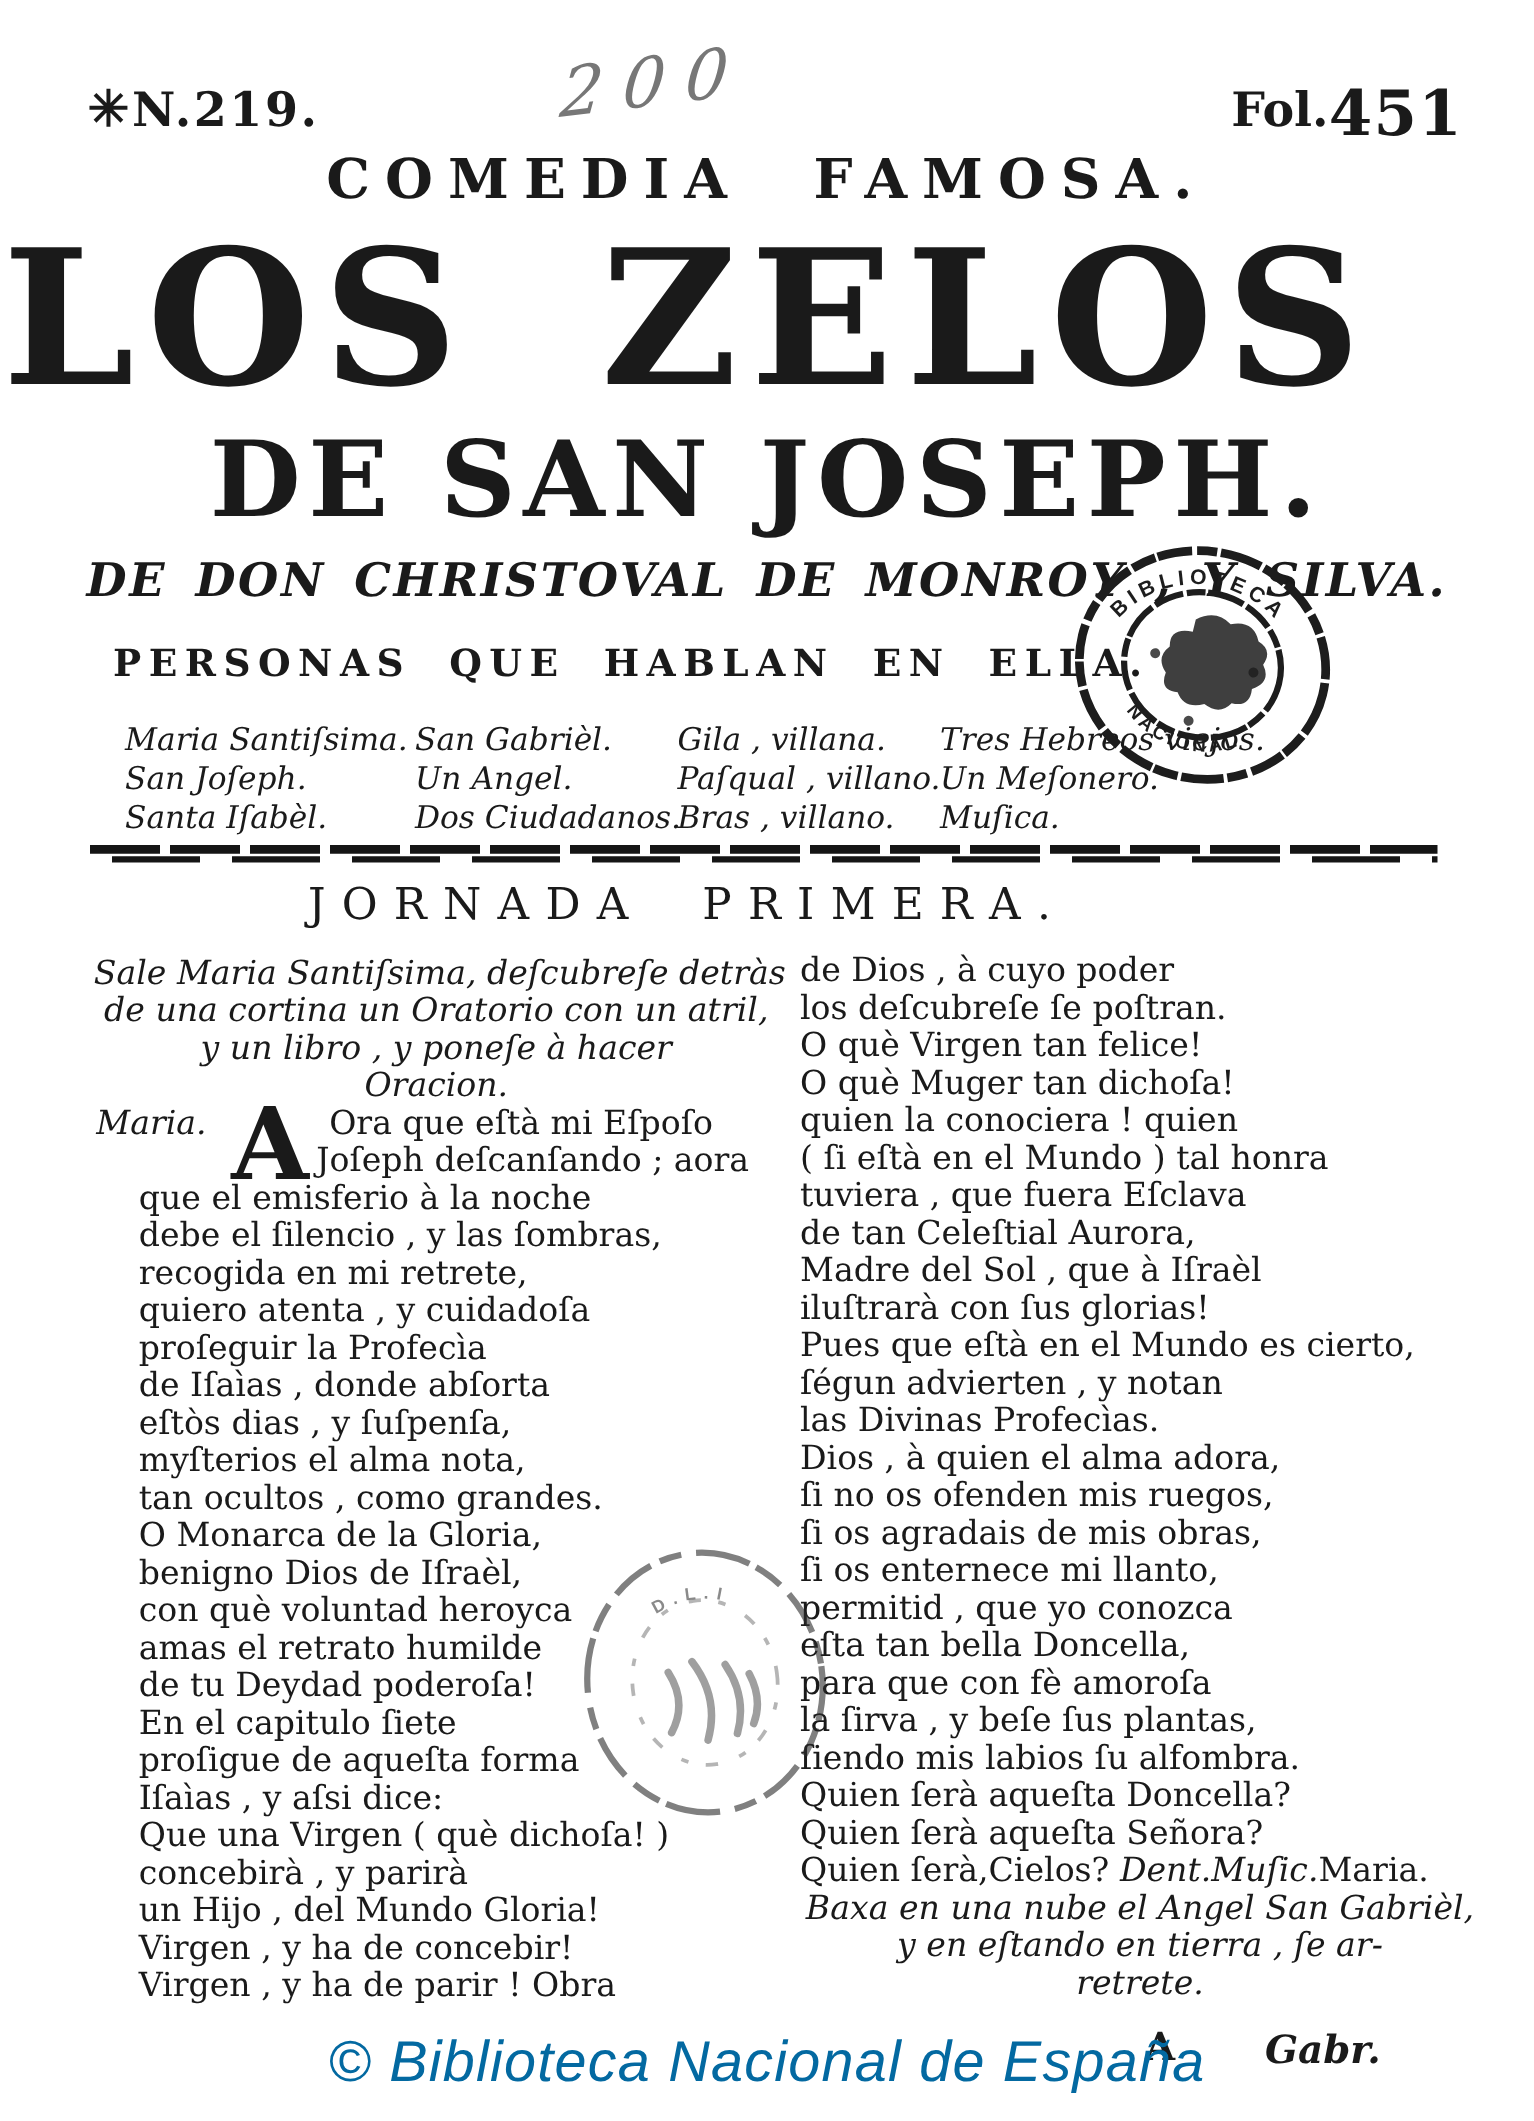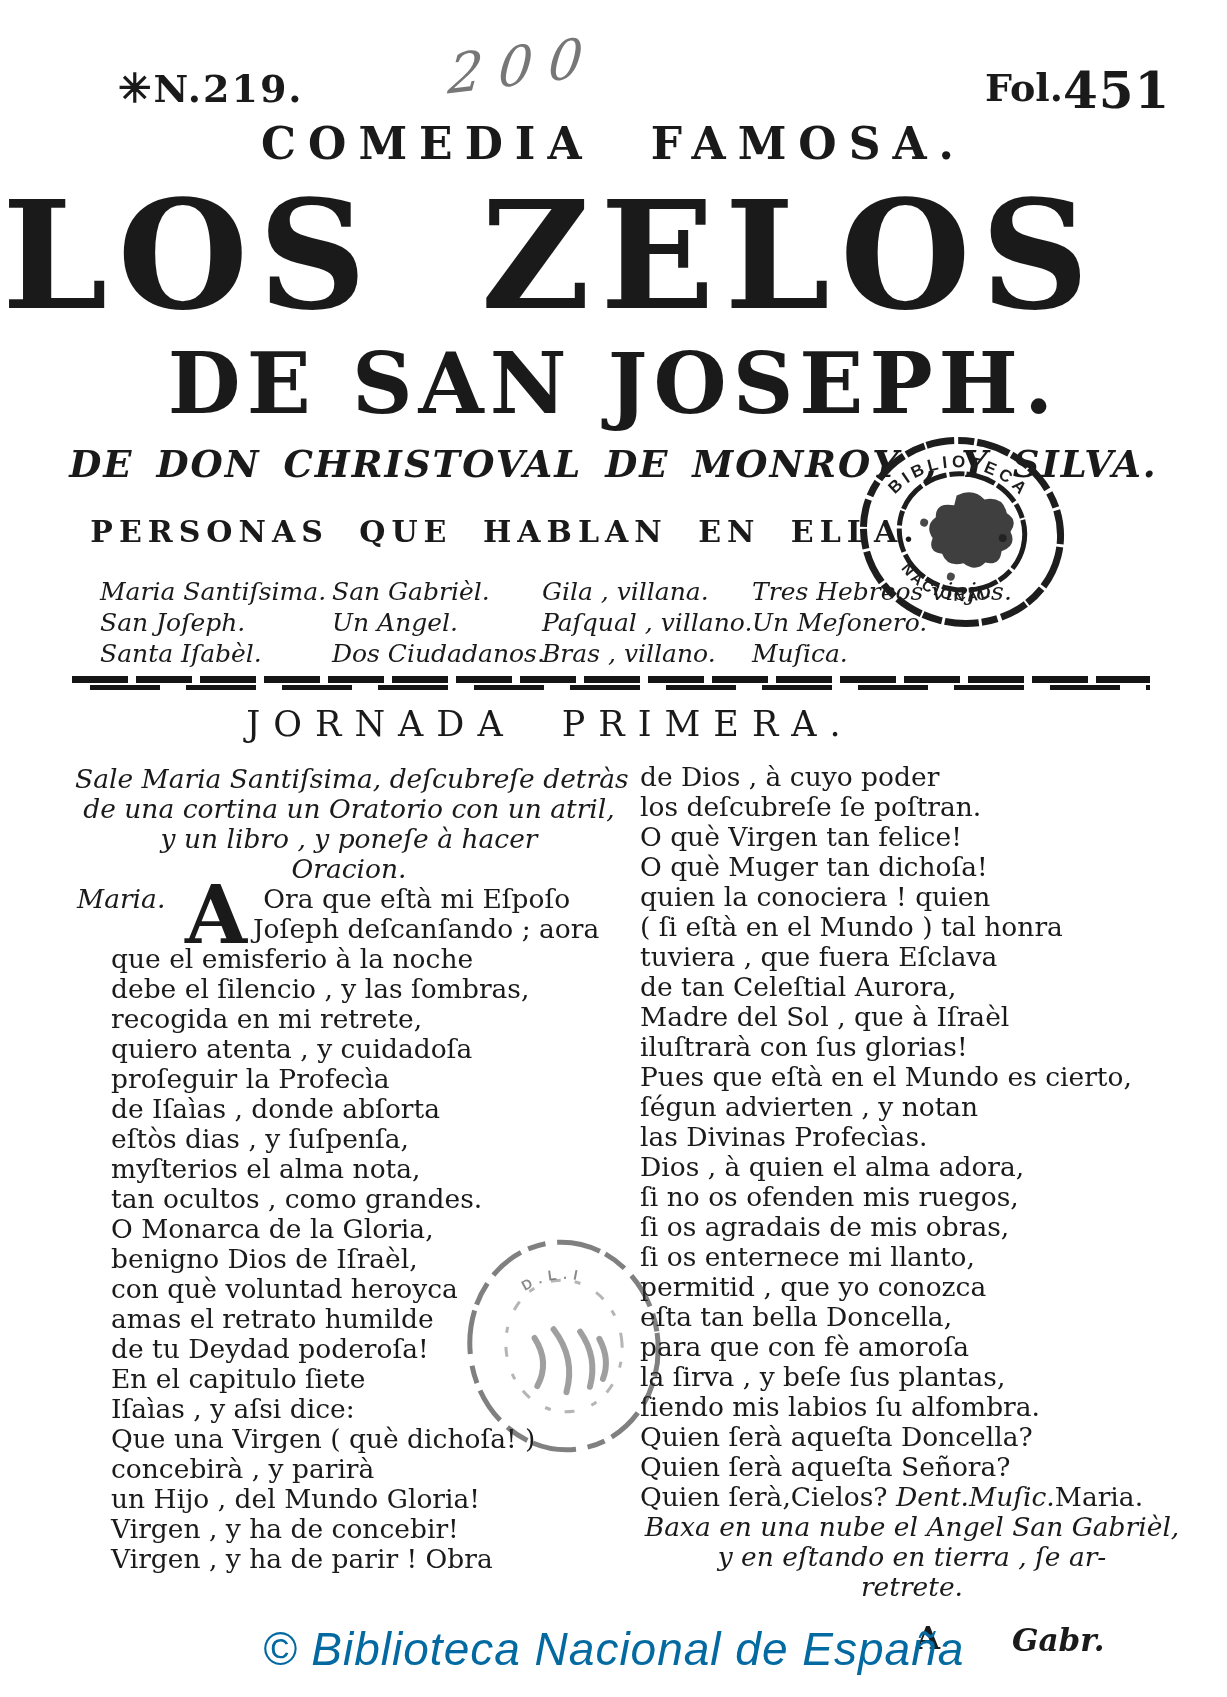--- a/index.html
+++ b/index.html
@@ -5,21 +5,21 @@
   html,body{margin:0;padding:0;background:#e8e8e8;}
   .page{
     position:relative; width:1227px; height:1697px; margin:0 auto;
     background:#ffffff; overflow:hidden;
     font-family:"DejaVu Serif","Liberation Serif",serif;
     color:#1a1a1a;
   }
   .abs{position:absolute;}
 
   
-  .issue{left:70px; top:64px; font-size:38px; font-weight:bold; letter-spacing:2px;margin-left:48px;}
+  .issue{left:70px; top:64px; font-size:38px; font-weight:bold; letter-spacing:2px;}
   .issue .star{font-size:40px;}
   .handwriting{
     left:448px; top:34px; font-size:54px; color:#4a4a4a; opacity:.75;
     font-style:italic; letter-spacing:16px;
     transform:rotate(-7deg) skewX(-12deg);
   }
   .folio{left:985px; top:54px; font-size:38px; font-weight:bold;}
   .folio .num{font-size:50px; position:relative; top:7px; letter-spacing:1px;}
 
   
@@ -144,20 +144,21 @@
       <div class="line">de Iſaìas , donde abſorta</div>
       <div class="line">eſtòs dias , y ſuſpenſa,</div>
       <div class="line">myſterios el alma nota,</div>
       <div class="line">tan ocultos , como grandes.</div>
       <div class="line">O Monarca de la Gloria,</div>
       <div class="line">benigno Dios de Iſraèl,</div>
       <div class="line">con què voluntad heroyca</div>
       <div class="line">amas el retrato humilde</div>
       <div class="line">de tu Deydad poderoſa!</div>
       <div class="line">En el capitulo ſiete</div>
+      <div class="line">proſigue de aqueſta forma</div>
       <div class="line">Iſaìas , y aſsi dice:</div>
       <div class="line">Que una Virgen ( què dichoſa! )</div>
       <div class="line">concebirà , y parirà</div>
       <div class="line">un Hijo , del Mundo Gloria!</div>
       <div class="line">Virgen , y ha de concebir!</div>
       <div class="line">Virgen , y ha de parir ! Obra</div>
     </div>
   <div class="abs col col-right">
       <div class="line">de Dios , à cuyo poder</div>
       <div class="line">los deſcubreſe ſe poſtran.</div>

